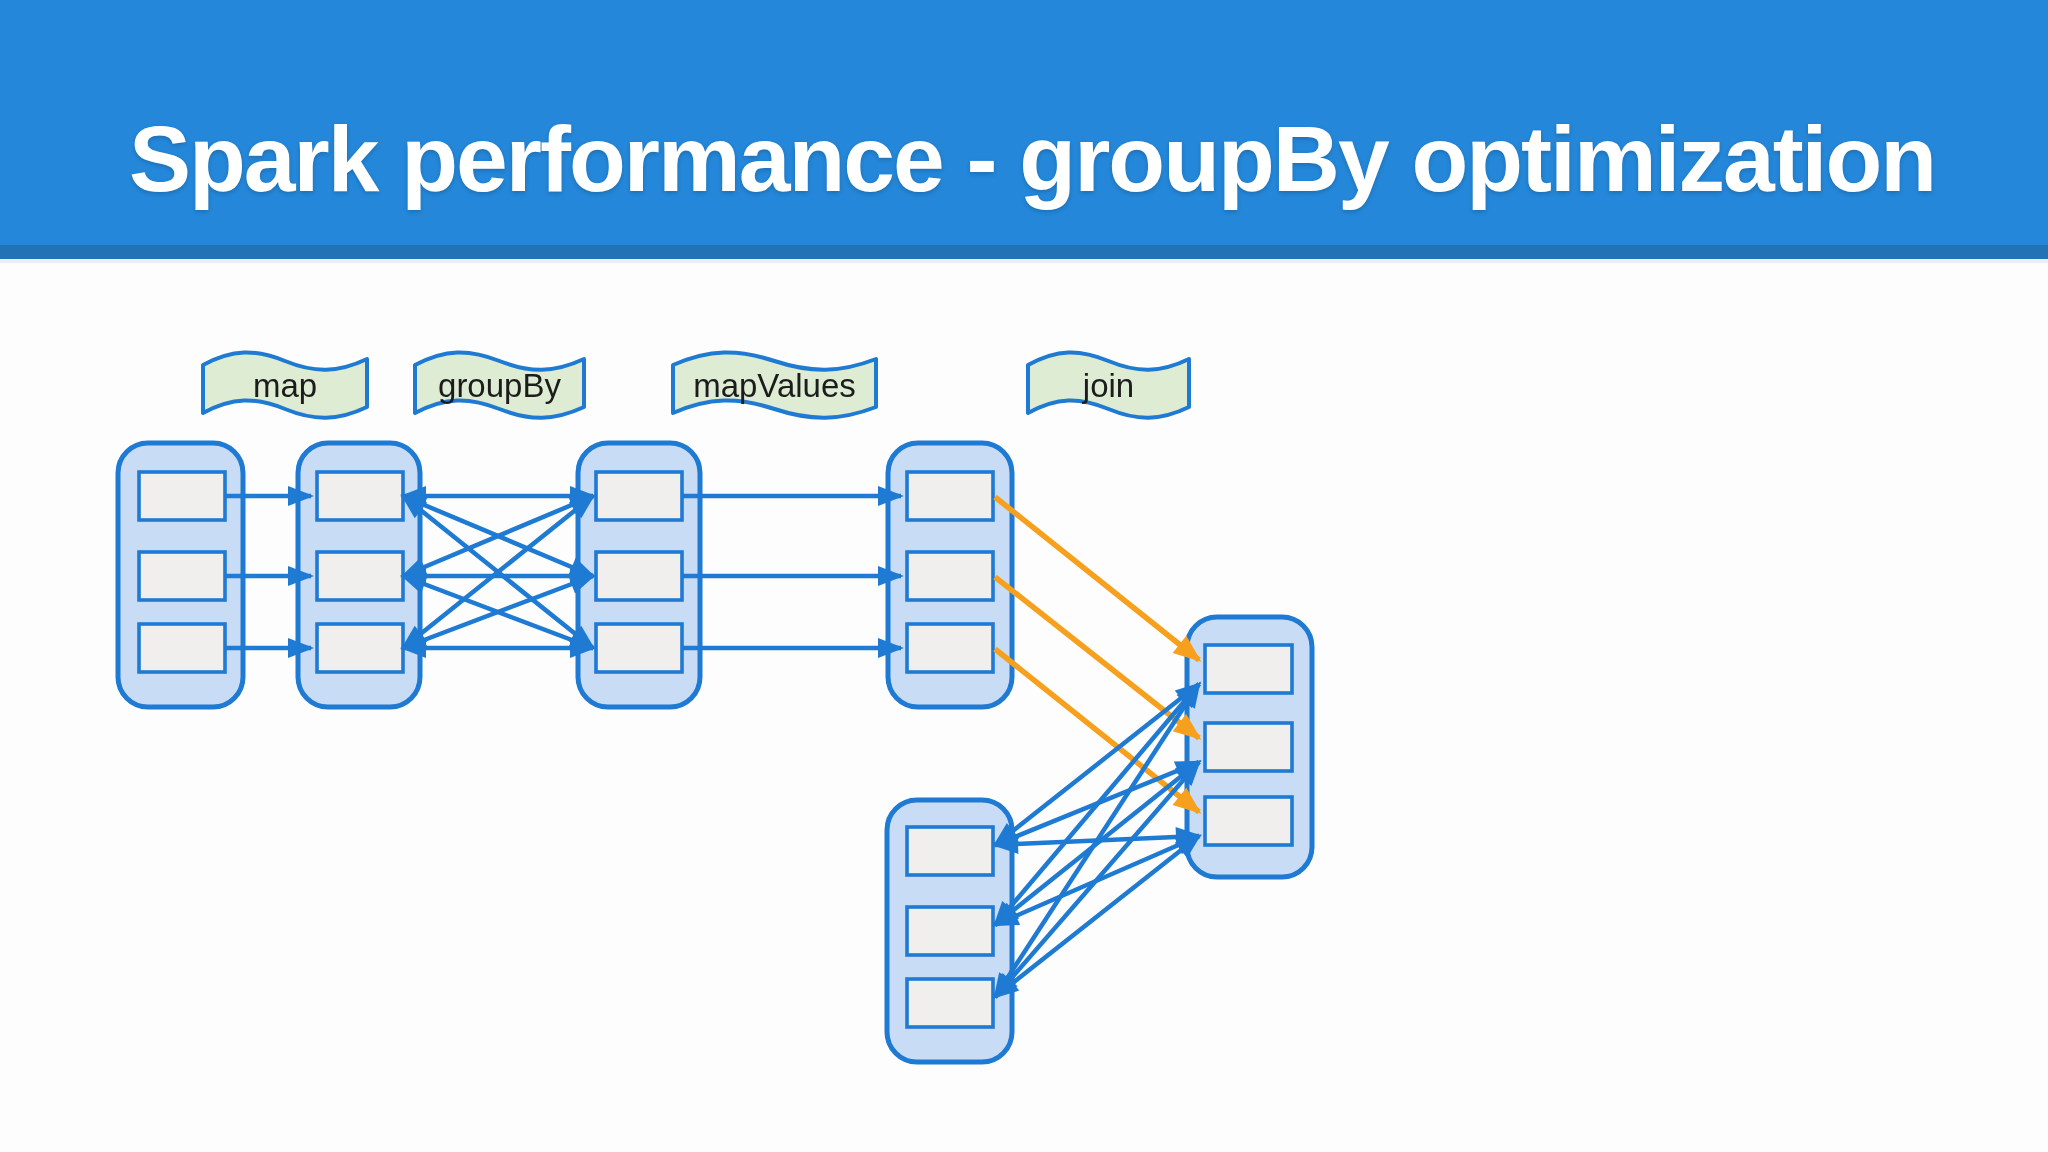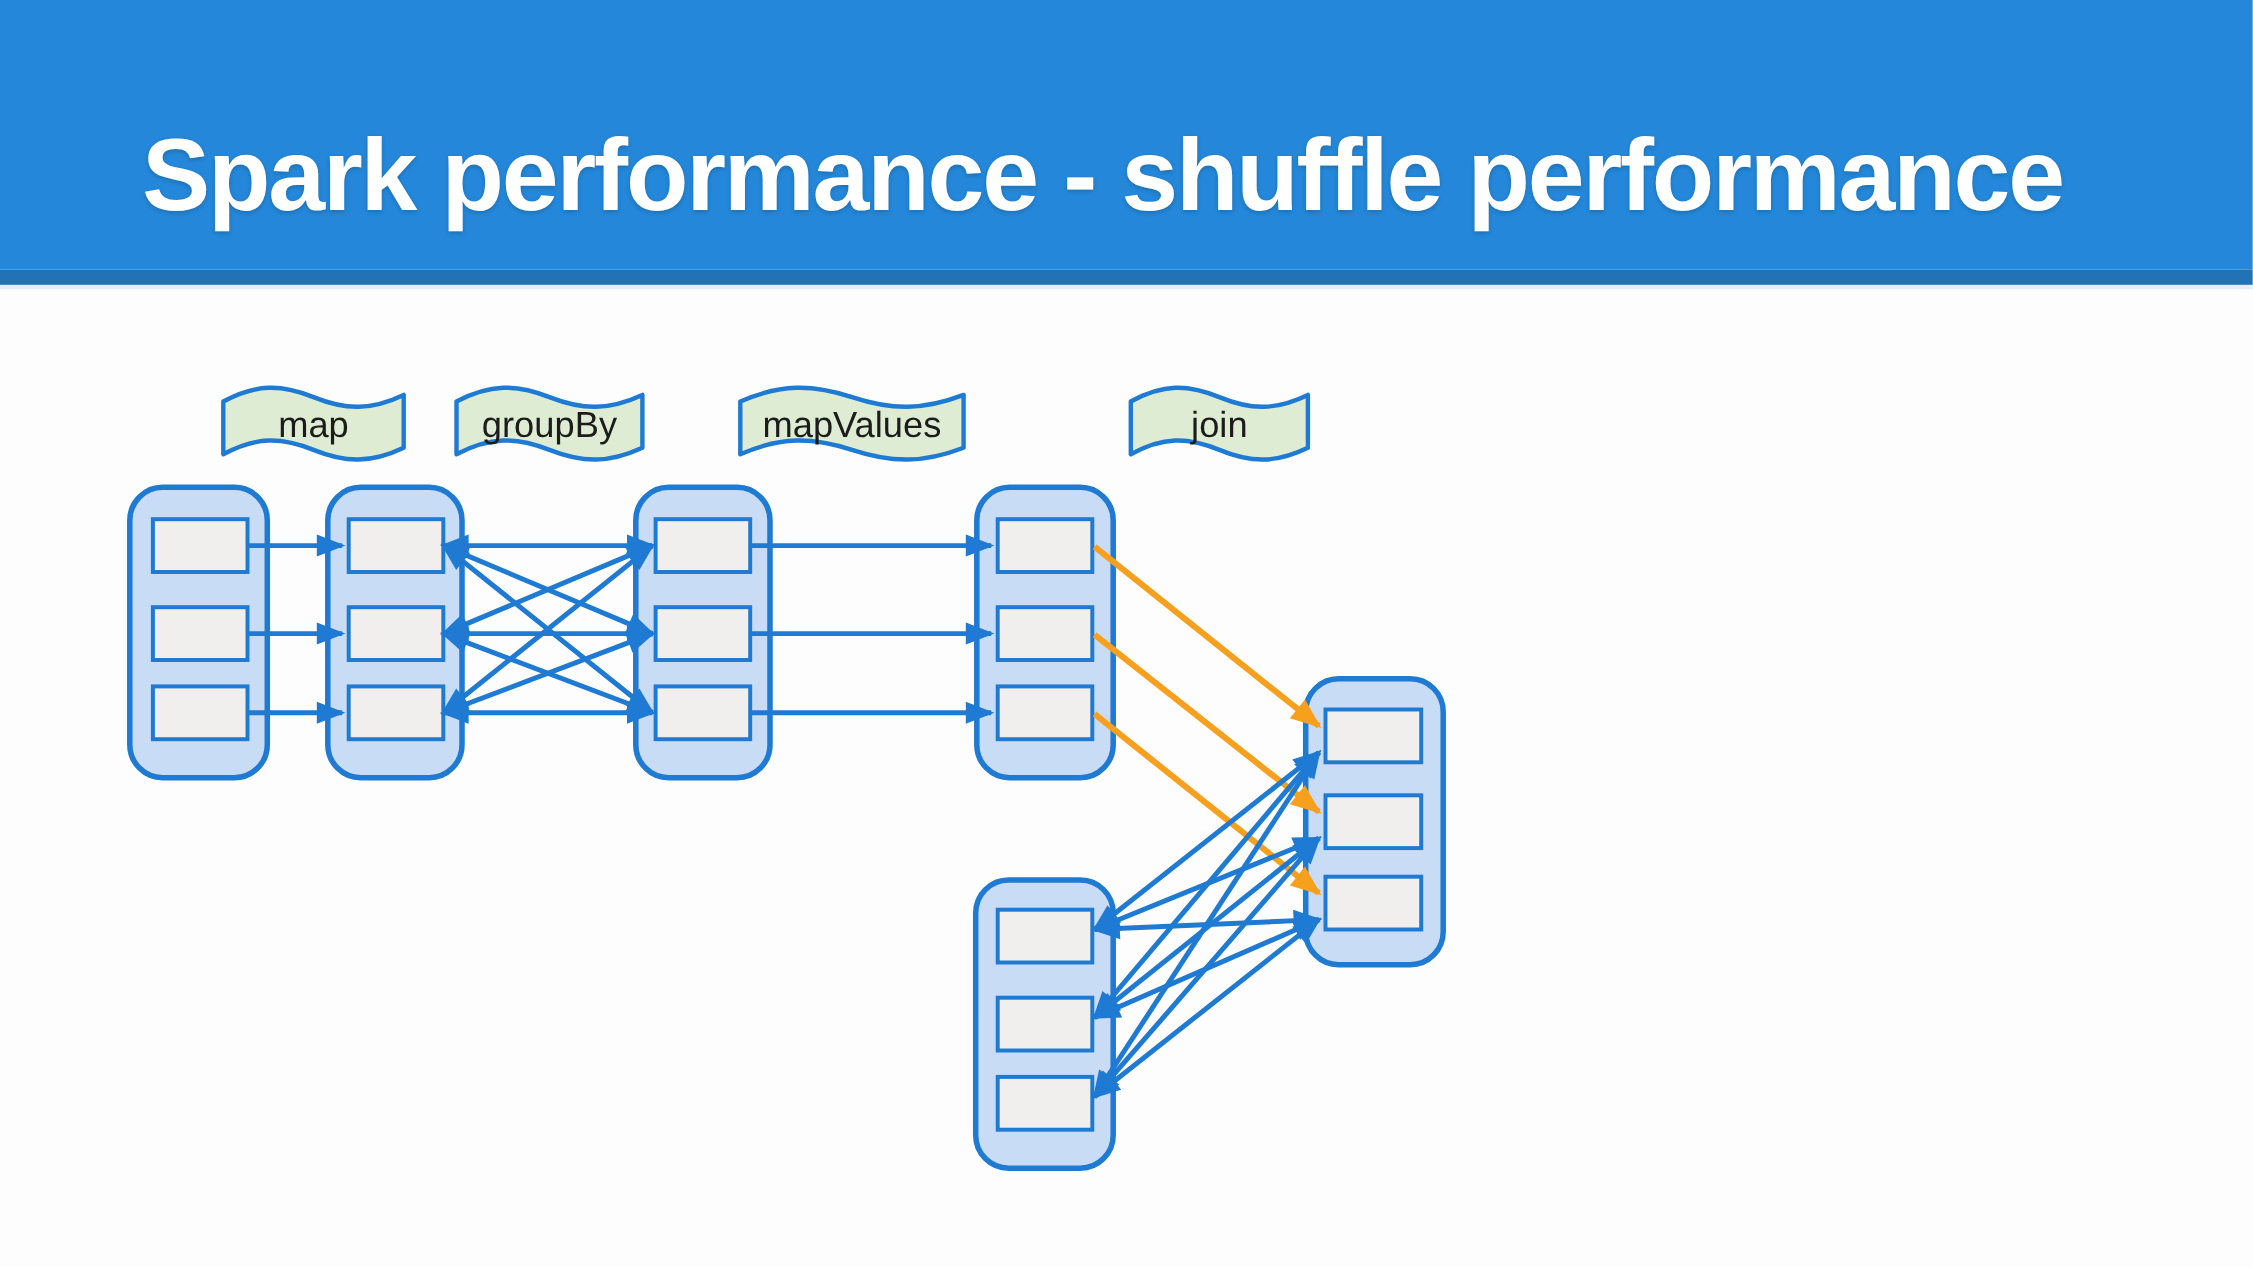--- a/index.html
+++ b/index.html
@@ -54,21 +54,21 @@
   .orange-arrow{stroke:var(--join-orange);stroke-width:5.5;fill:none;}
   .marker-blue{fill:var(--diagram-blue);}
   .marker-orange{fill:var(--join-orange);}
 </style>
 </head>
 <body>
 
 <div class="slide">
 
   <div class="header">
-    <h1 class="slide-title">Spark performance - shuffle performance</h1>
+    <h1 class="slide-title">Spark performance - groupBy optimization</h1>
   </div>
   <div class="header-stripe"></div>
   <div class="stripe-highlight"></div>
 
   <svg class="diagram" width="2048" height="1152" viewBox="0 0 2048 1152">
     <defs>
       <marker id="arrow-blue" class="marker-blue" orient="auto-start-reverse" markerUnits="userSpaceOnUse" markerWidth="28" markerHeight="22" refX="24" refY="11">
         <path class="marker-blue" d="M1,1 L27,11 L1,21 Z"></path>
       </marker>
       <marker id="arrow-orange" class="marker-orange" orient="auto" markerUnits="userSpaceOnUse" markerWidth="30" markerHeight="24" refX="26" refY="12">

